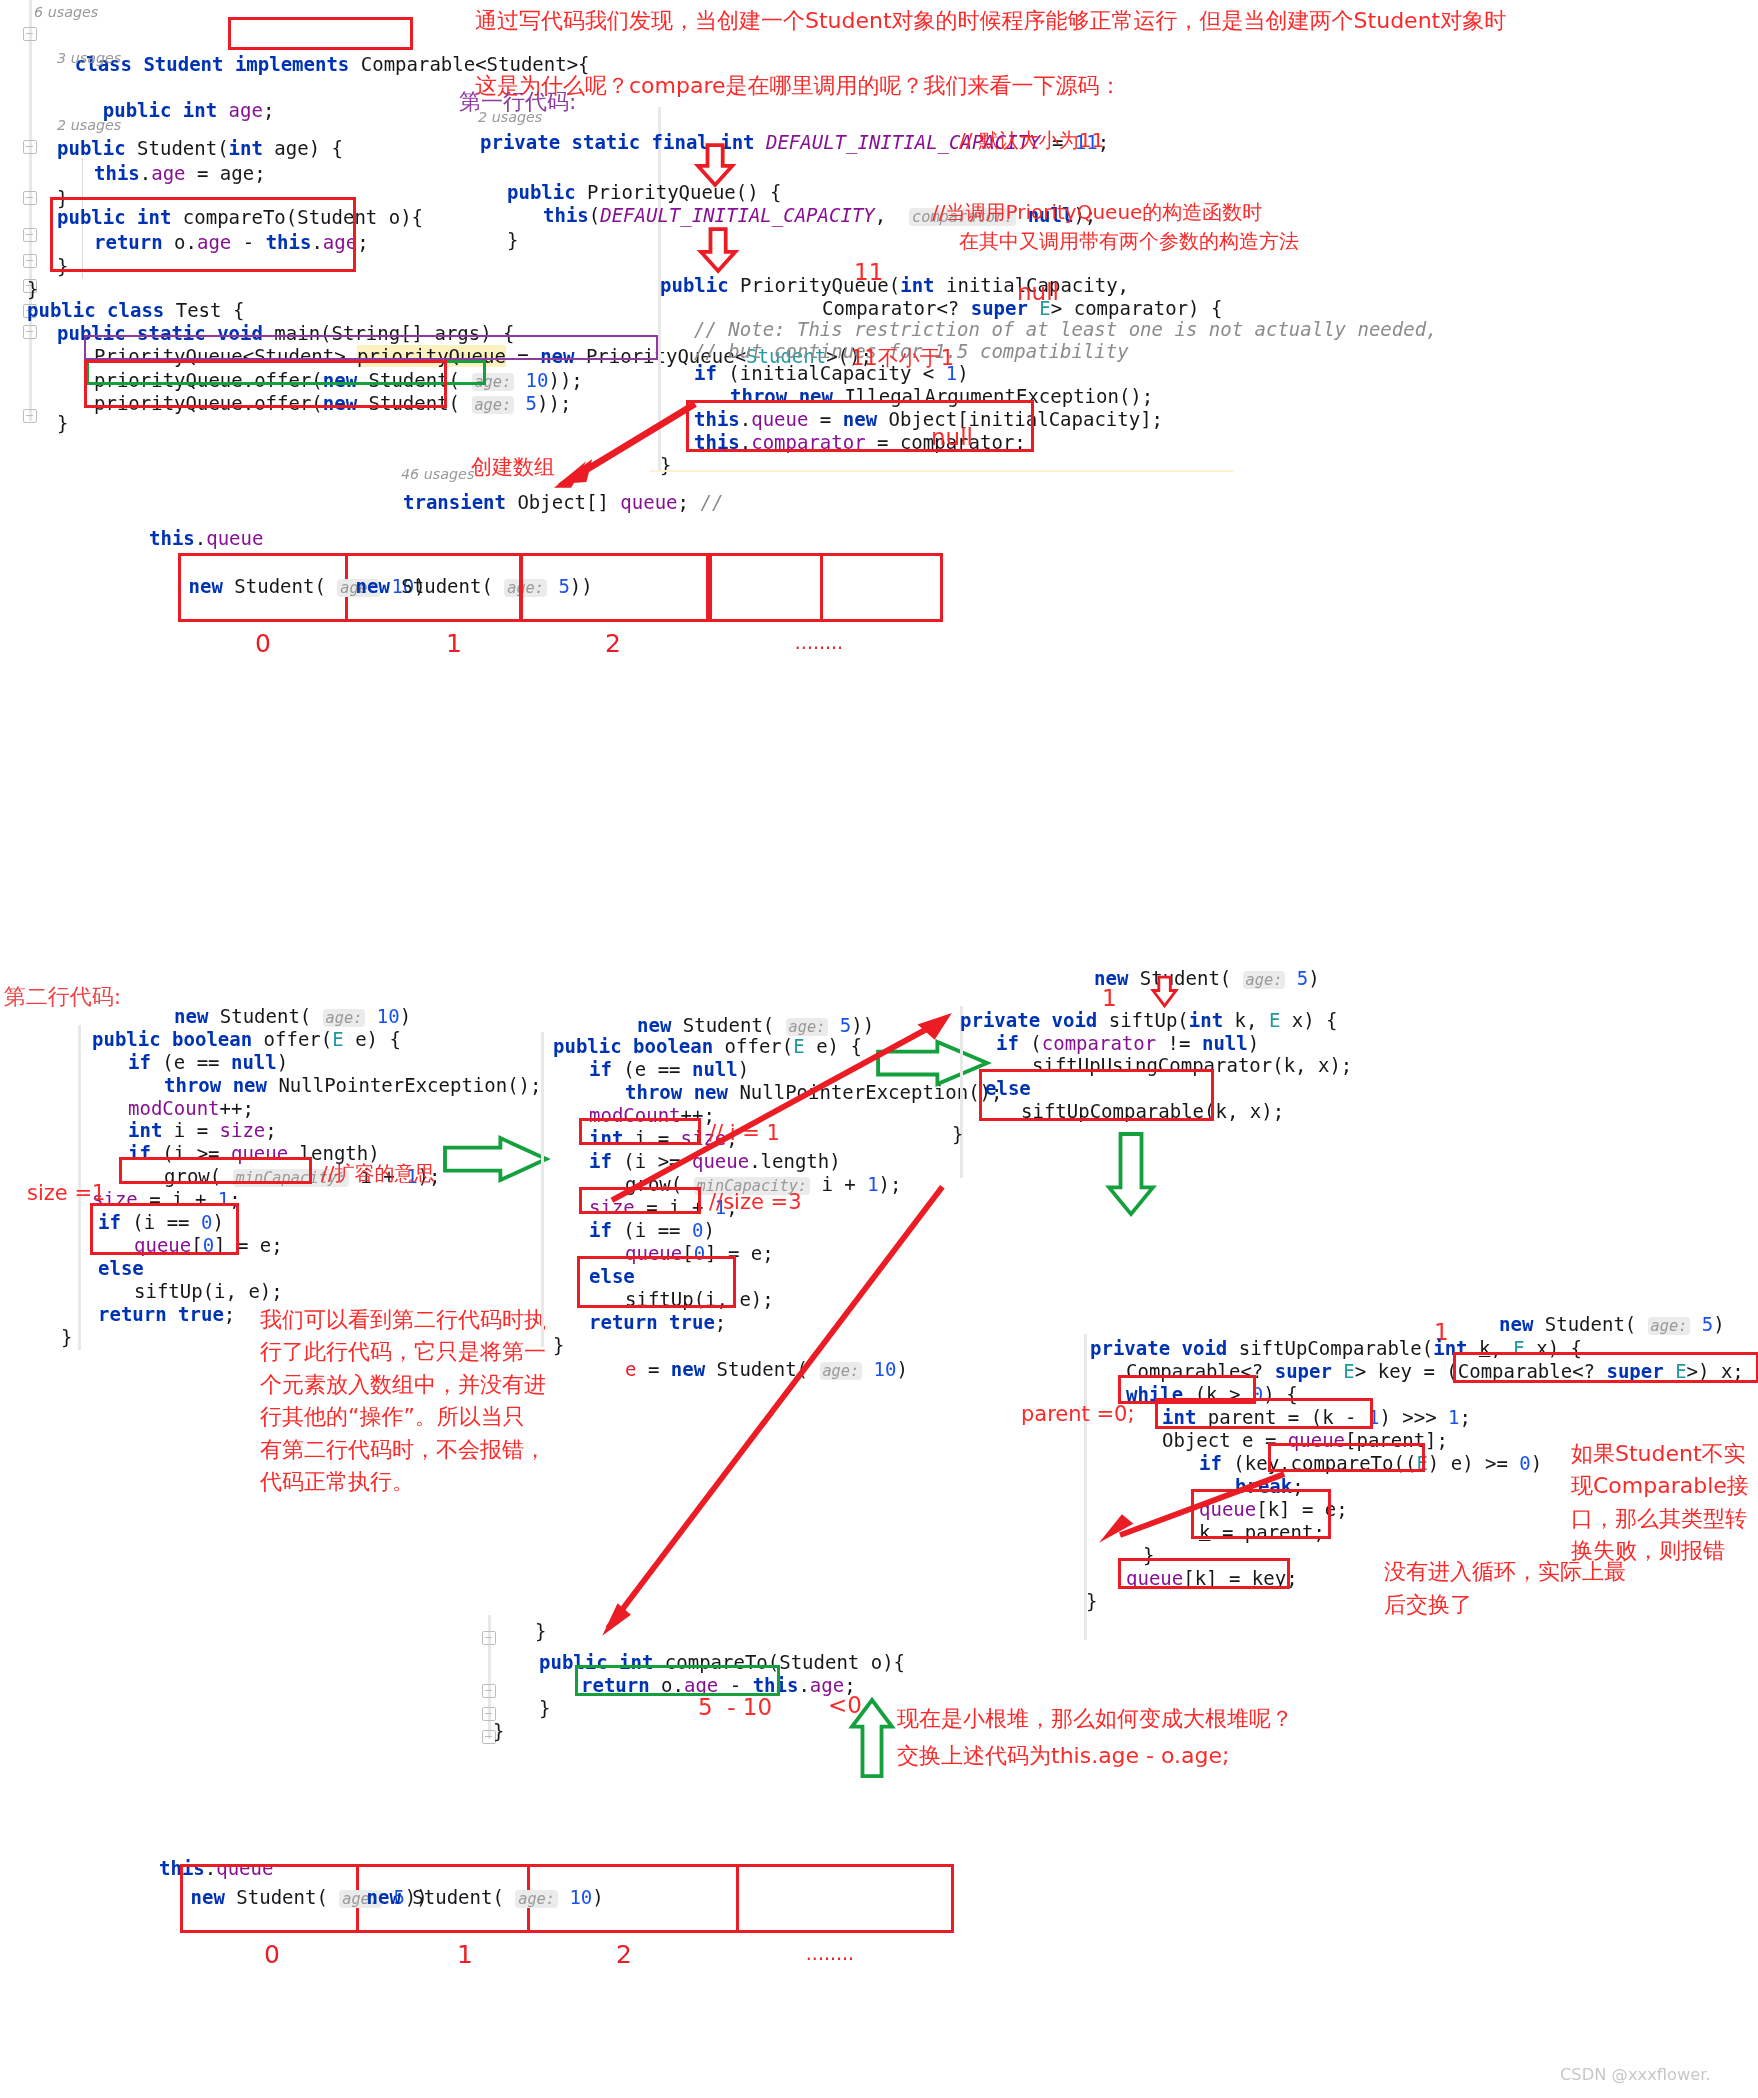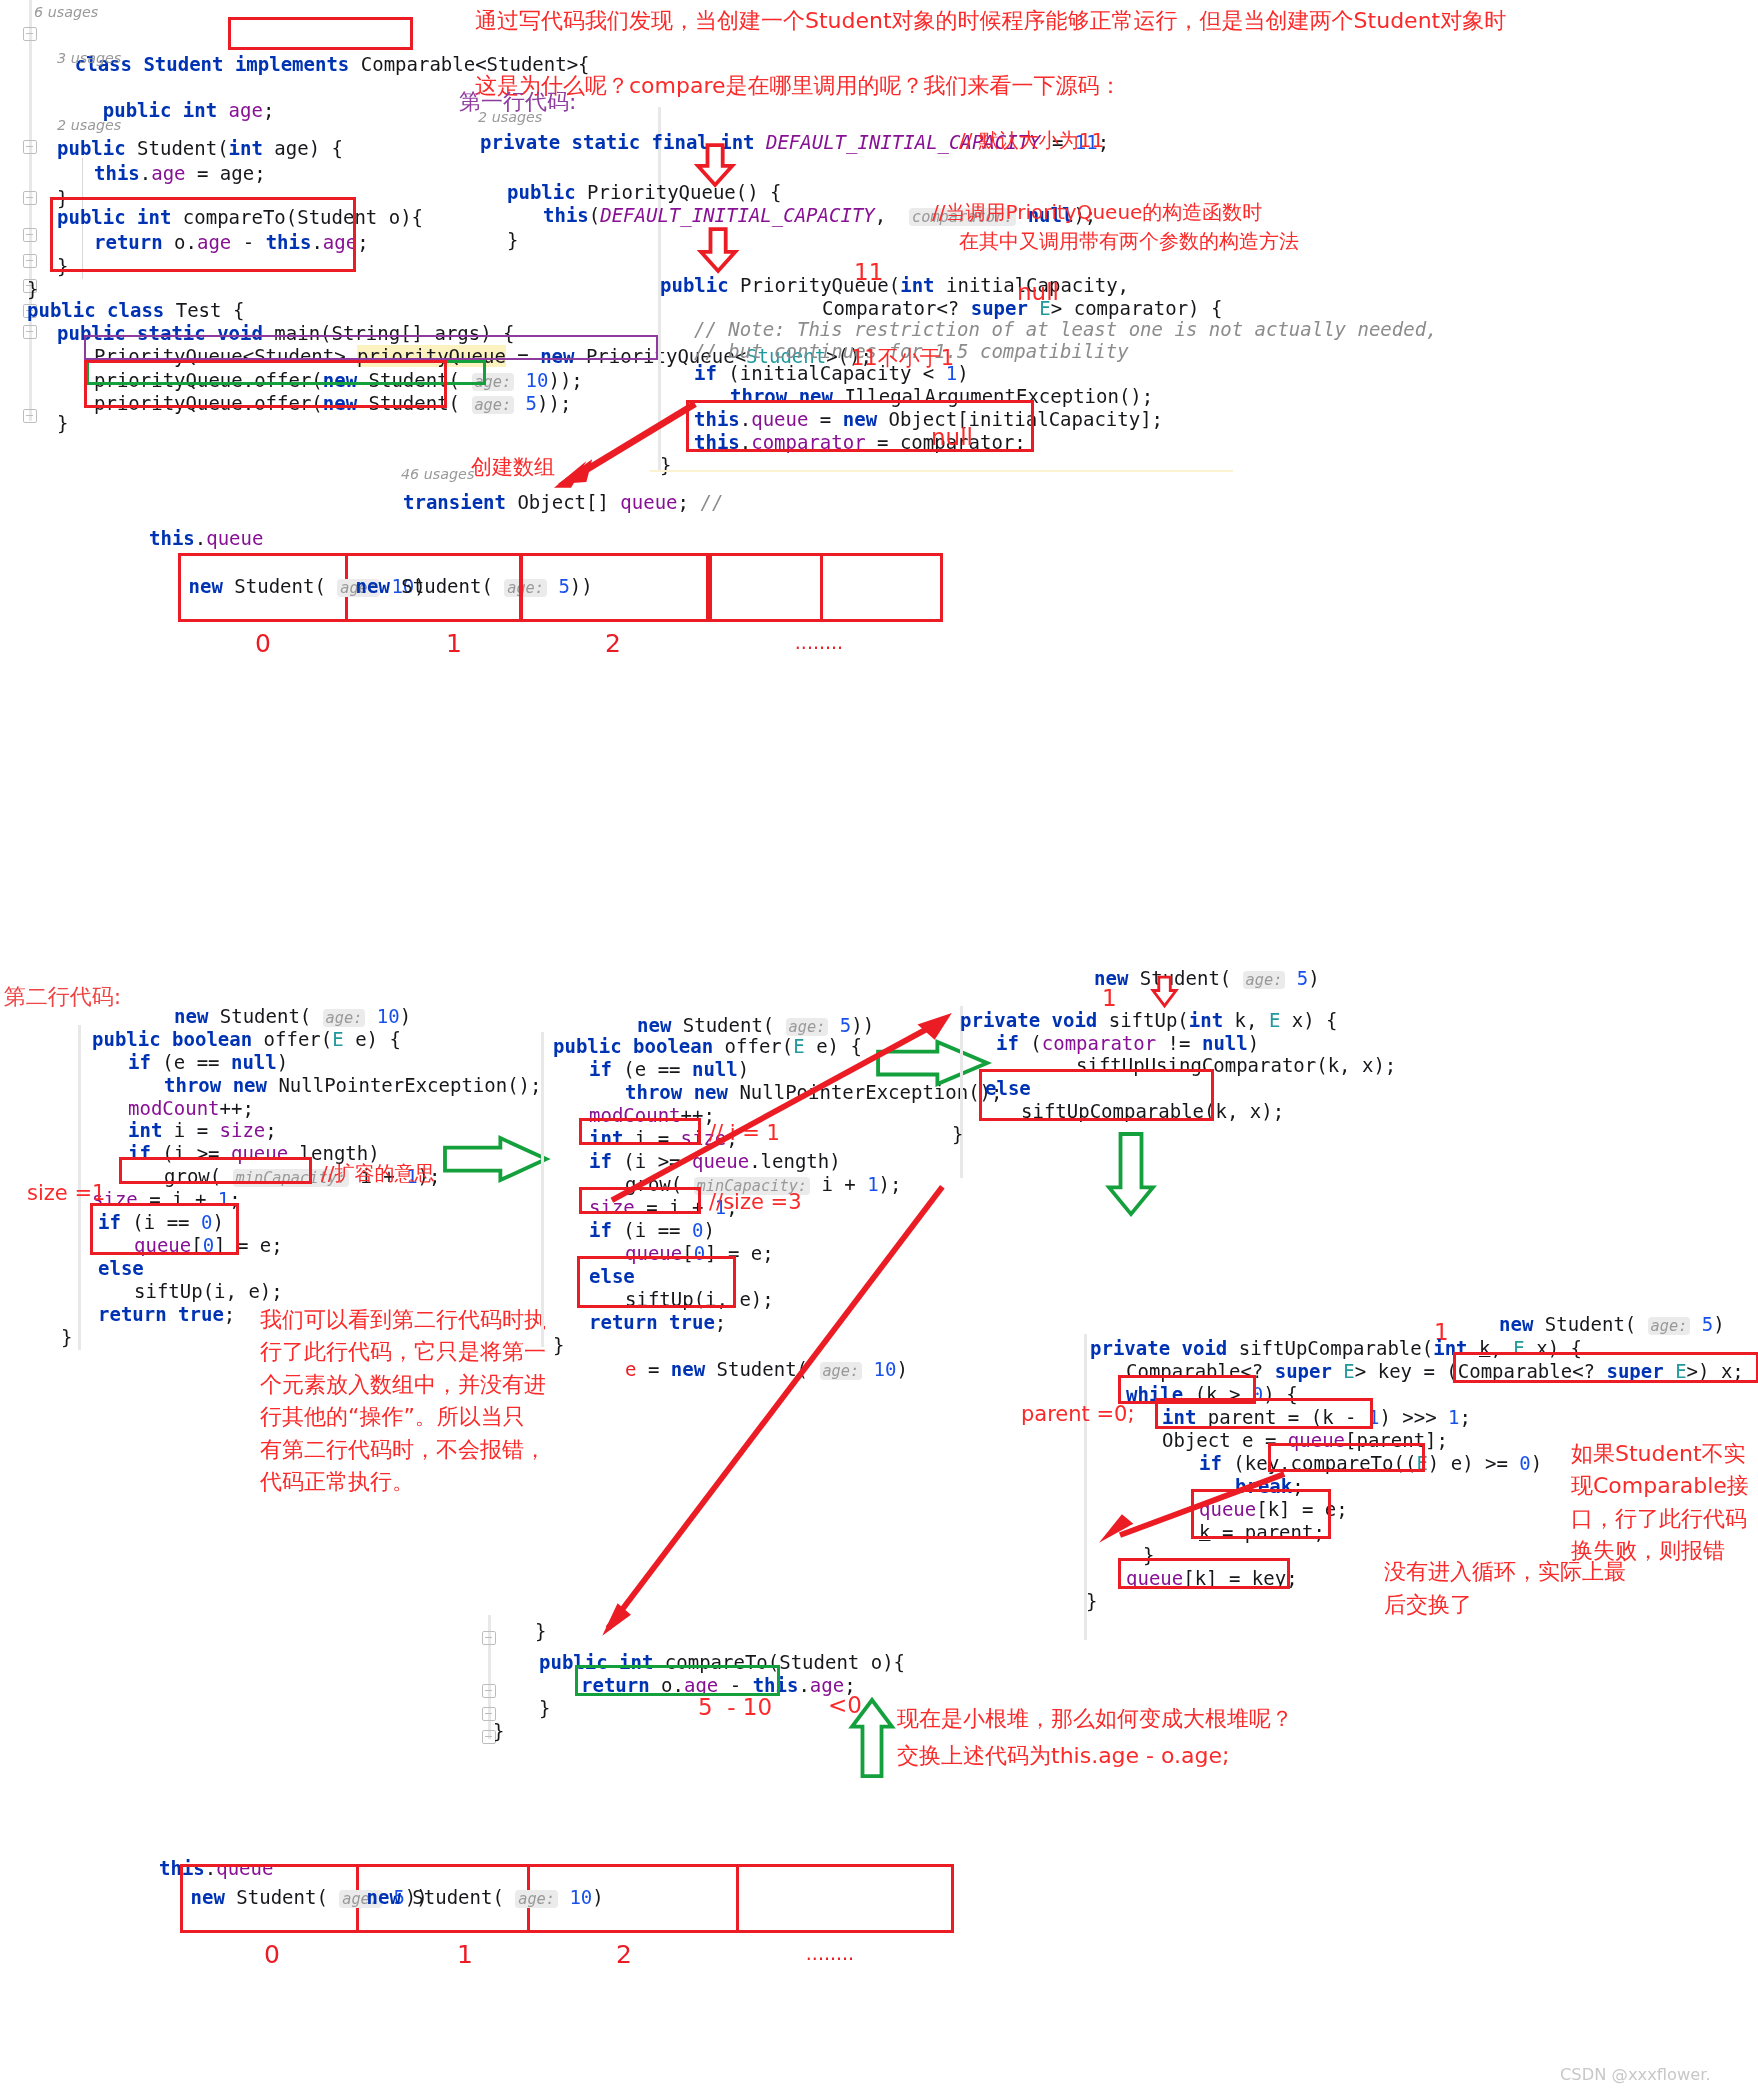--- a/index.html
+++ b/index.html
@@ -230,21 +230,21 @@
   <svg style="left:602px;top:1183px;width:354px;height:449px;" viewBox="0 0 370 470" width="354" height="449">
     <line x1="6" y1="466" x2="356" y2="4" stroke="#ec1c24" stroke-width="6"></line>
     <polygon points="0,474 30,452 16,440" fill="#ec1c24"></polygon>
   </svg>
 
   <div class="gutter" style="left:960px;top:1006px;height:172px;"></div>
   <div class="abs code" style="left:1094px;top:964px;"><span class="kw">new </span><span class="plain">Student( </span><span class="hint">age:</span><span class="num"> 5</span><span class="plain">)</span></div>
   <div class="note" style="left:1102px;top:985px;font-size:23px;">1</div>
   <div class="abs code" style="left:960px;top:1006px;"><span class="kw">private void </span><span class="plain">siftUp(</span><span class="kw">int </span><span class="plain">k, </span><span class="type">E</span><span class="plain"> x) {</span></div>
   <div class="abs code" style="left:996px;top:1029px;"><span class="kw">if </span><span class="plain">(</span><span class="fld">comparator</span><span class="plain"> != </span><span class="kw">null</span><span class="plain">)</span></div>
-  <div class="abs code" style="left:1032px;top:1051px;margin-left:44px;"><span class="plain">siftUpUsingComparator(k, x);</span></div>
+  <div class="abs code" style="left:1032px;top:1051px;"><span class="plain">siftUpUsingComparator(k, x);</span></div>
   <div class="abs code" style="left:985px;top:1074px;"><span class="kw">else</span></div>
   <div class="abs code" style="left:1021px;top:1097px;"><span class="plain">siftUpComparable(k, x);</span></div>
   <div class="abs code" style="left:952px;top:1120px;"><span class="plain">}</span></div>
   <div class="rbox" style="left:979px;top:1069px;width:235px;height:52px;"></div>
   <svg style="left:1153px;top:977px;width:25px;height:29px;" viewBox="0 0 26 30" width="25" height="29">
     <polygon points="6,0 18,0 18,14 24,14 12,30 0,14 6,14" fill="#ffffff" stroke="#ec1c24" stroke-width="3"></polygon>
   </svg>
   <svg style="left:1107px;top:1134px;width:48px;height:82px;" viewBox="0 0 50 86" width="48" height="82">
     <polygon points="14,0 36,0 36,56 48,56 25,84 2,56 14,56" fill="#ffffff" stroke="#14a03c" stroke-width="4"></polygon>
   </svg>
@@ -268,21 +268,21 @@
 
   <div class="rbox" style="left:1453px;top:1352px;width:306px;height:31px;"></div>
   <div class="rbox" style="left:1118px;top:1375px;width:138px;height:29px;"></div>
   <div class="rbox" style="left:1155px;top:1398px;width:218px;height:31px;"></div>
   <div class="rbox" style="left:1268px;top:1443px;width:157px;height:29px;"></div>
   <div class="rbox" style="left:1191px;top:1489px;width:140px;height:50px;"></div>
   <div class="rbox" style="left:1118px;top:1558px;width:172px;height:31px;"></div>
 
   <div class="note note-cn" style="left:1571px;top:1438px;">如果Student不实</div>
   <div class="note note-cn" style="left:1571px;top:1470px;">现Comparable接</div>
-  <div class="note note-cn" style="left:1571px;top:1503px;">口，行了此行代码</div>
+  <div class="note note-cn" style="left:1571px;top:1503px;">口，那么其类型转</div>
   <div class="note note-cn" style="left:1571px;top:1535px;">换失败，则报错</div>
   <div class="note note-cn" style="left:1384px;top:1556px;">没有进入循环，实际上最</div>
   <div class="note note-cn" style="left:1384px;top:1589px;">后交换了</div>
 
   <svg style="left:1099px;top:1472px;width:191px;height:69px;" viewBox="0 0 200 72" width="191" height="69">
     <line x1="194" y1="2" x2="22" y2="66" stroke="#ec1c24" stroke-width="6"></line>
     <polygon points="0,74 36,54 24,44" fill="#ec1c24"></polygon>
   </svg>
 
   <div class="gutter" style="left:488px;top:1615px;height:124px;"></div>

